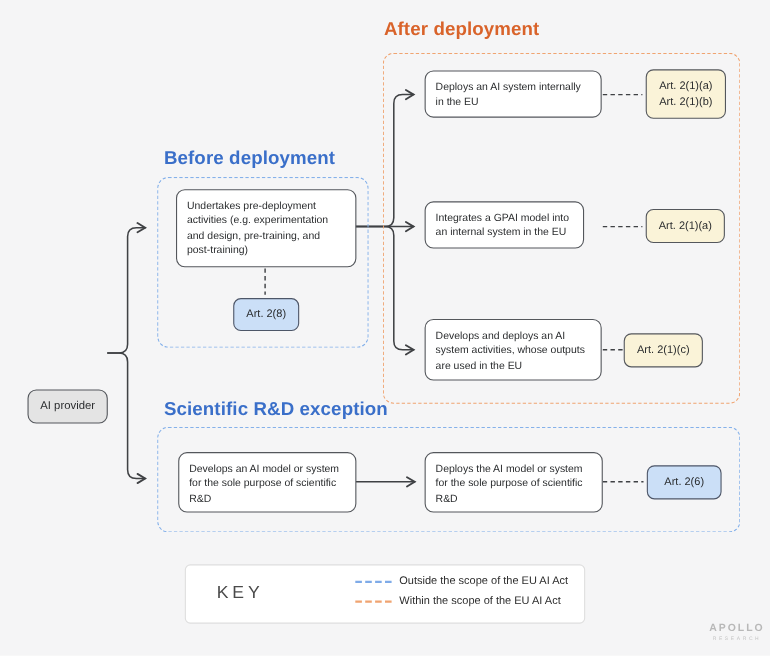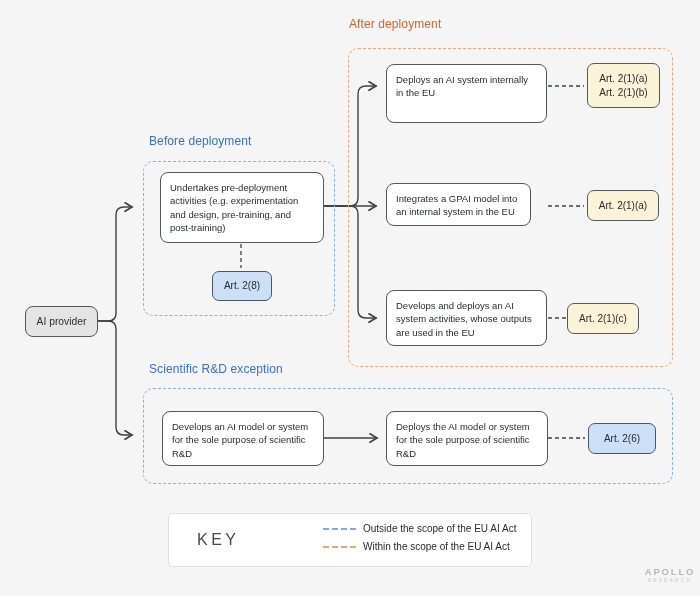--- a/index.html
+++ b/index.html
@@ -10,31 +10,31 @@
     color:#26282b;
   }
   .wires{position:absolute; left:0; top:0; width:700px; height:596px; pointer-events:none;}
   .wire{fill:none; stroke:#3f4144; stroke-width:1.4; stroke-linecap:round;}
   .dwire{fill:none; stroke:#3f4144; stroke-width:1.3; stroke-dasharray:4 3;}
 
   .section{position:absolute; border-radius:10px; box-sizing:border-box;}
   .sec-orange{border:1.6px dashed #f0a471;}
   .sec-blue{border:1.6px dashed #85b1ea;}
 
-  .sec-title{position:absolute; font-size:12px; font-weight:400; letter-spacing:.1px; white-space:nowrap;}
+  .sec-title{position:absolute; font-size:17px; font-weight:700; letter-spacing:.1px; white-space:nowrap;}
   .t-orange{color:#d9632a;}
   .t-blue{color:#3a6fc9;}
 
   .node{
     position:absolute; box-sizing:border-box;
     background:#ffffff; border:1.4px solid #54575c; border-radius:8px;
     font-size:9.5px; line-height:13.3px; padding:8px 9px;
     color:#2a2c2e;
   }
-  .node.center{display:flex; align-items:center; justify-content:center; text-align:center; padding:6px 4px;}
+  .node.center{display:flex; align-items:center; justify-content:center; text-align:center; padding:6px 4px;margin-top:48px;}
   .provider{background:#e4e4e4; font-size:10.3px;}
   .art{
     position:absolute; box-sizing:border-box;
     border:1.4px solid #4d5668; border-radius:7px;
     display:flex; flex-direction:column; align-items:center; justify-content:center;
     font-size:10px; line-height:14px; text-align:center; color:#2a2c2e;
   }
   .art-yellow{background:#faf3d8; border-color:#54575c;}
   .art-blue{background:#cbdff7;}
 
@@ -86,21 +86,21 @@
 
   <div class="sec-title t-orange" style="left:349px; top:17px;">After deployment</div>
   <div class="sec-title t-blue" style="left:149px; top:134px;">Before deployment</div>
   <div class="sec-title t-blue" style="left:149px; top:362px;">Scientific R&amp;D exception</div>
 
   <div class="node center provider" style="left:25px; top:306px; width:73px; height:31px;">AI provider</div>
 
   <div class="node" style="left:160px; top:172px; width:164px; height:71px;">Undertakes pre-deployment activities (e.g. experimentation and design, pre-training, and post-training)</div>
   <div class="art art-blue" style="left:212px; top:271px; width:60px; height:30px;">Art. 2(8)</div>
 
-  <div class="node" style="left:386px; top:64px; width:161px; height:59px;">Deploys an AI system internally in the EU</div>
+  <div class="node" style="left:386px; top:64px; width:161px; height:43px;">Deploys an AI system internally in the EU</div>
   <div class="art art-yellow" style="left:587px; top:63px; width:73px; height:45px;">
     <span>Art. 2(1)(a)</span>
     <span>Art. 2(1)(b)</span>
   </div>
 
   <div class="node" style="left:386px; top:183px; width:145px; height:43px;">Integrates a GPAI model into an internal system in the EU</div>
   <div class="art art-yellow" style="left:587px; top:190px; width:72px; height:31px;">Art. 2(1)(a)</div>
 
   <div class="node" style="left:386px; top:290px; width:161px; height:56px;">Develops and deploys an AI system activities, whose outputs are used in the EU</div>
   <div class="art art-yellow" style="left:567px; top:303px; width:72px; height:31px;">Art. 2(1)(c)</div>

